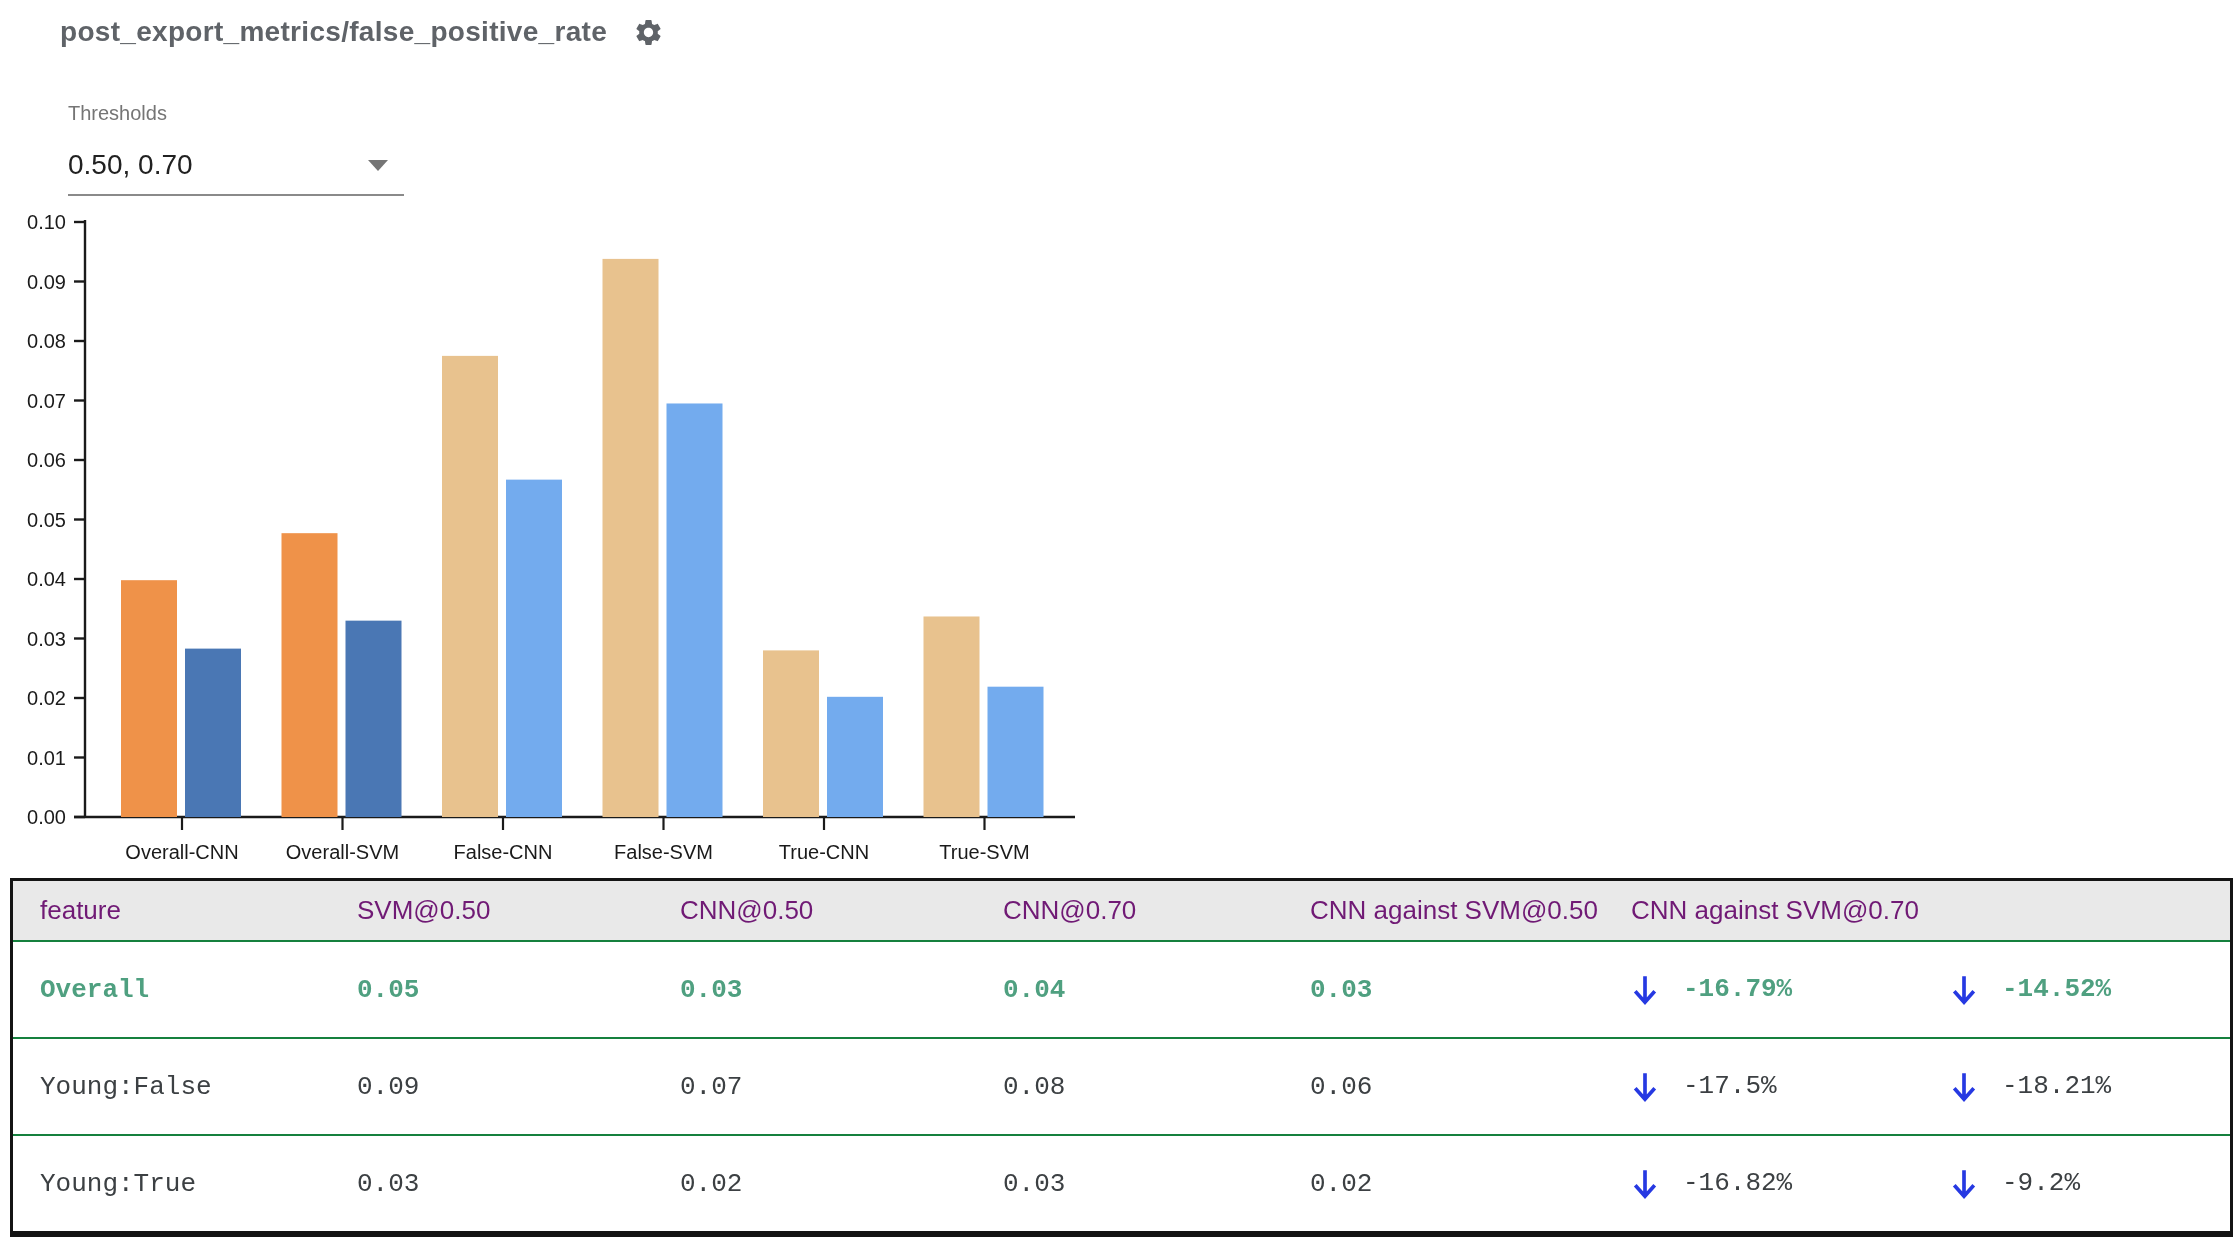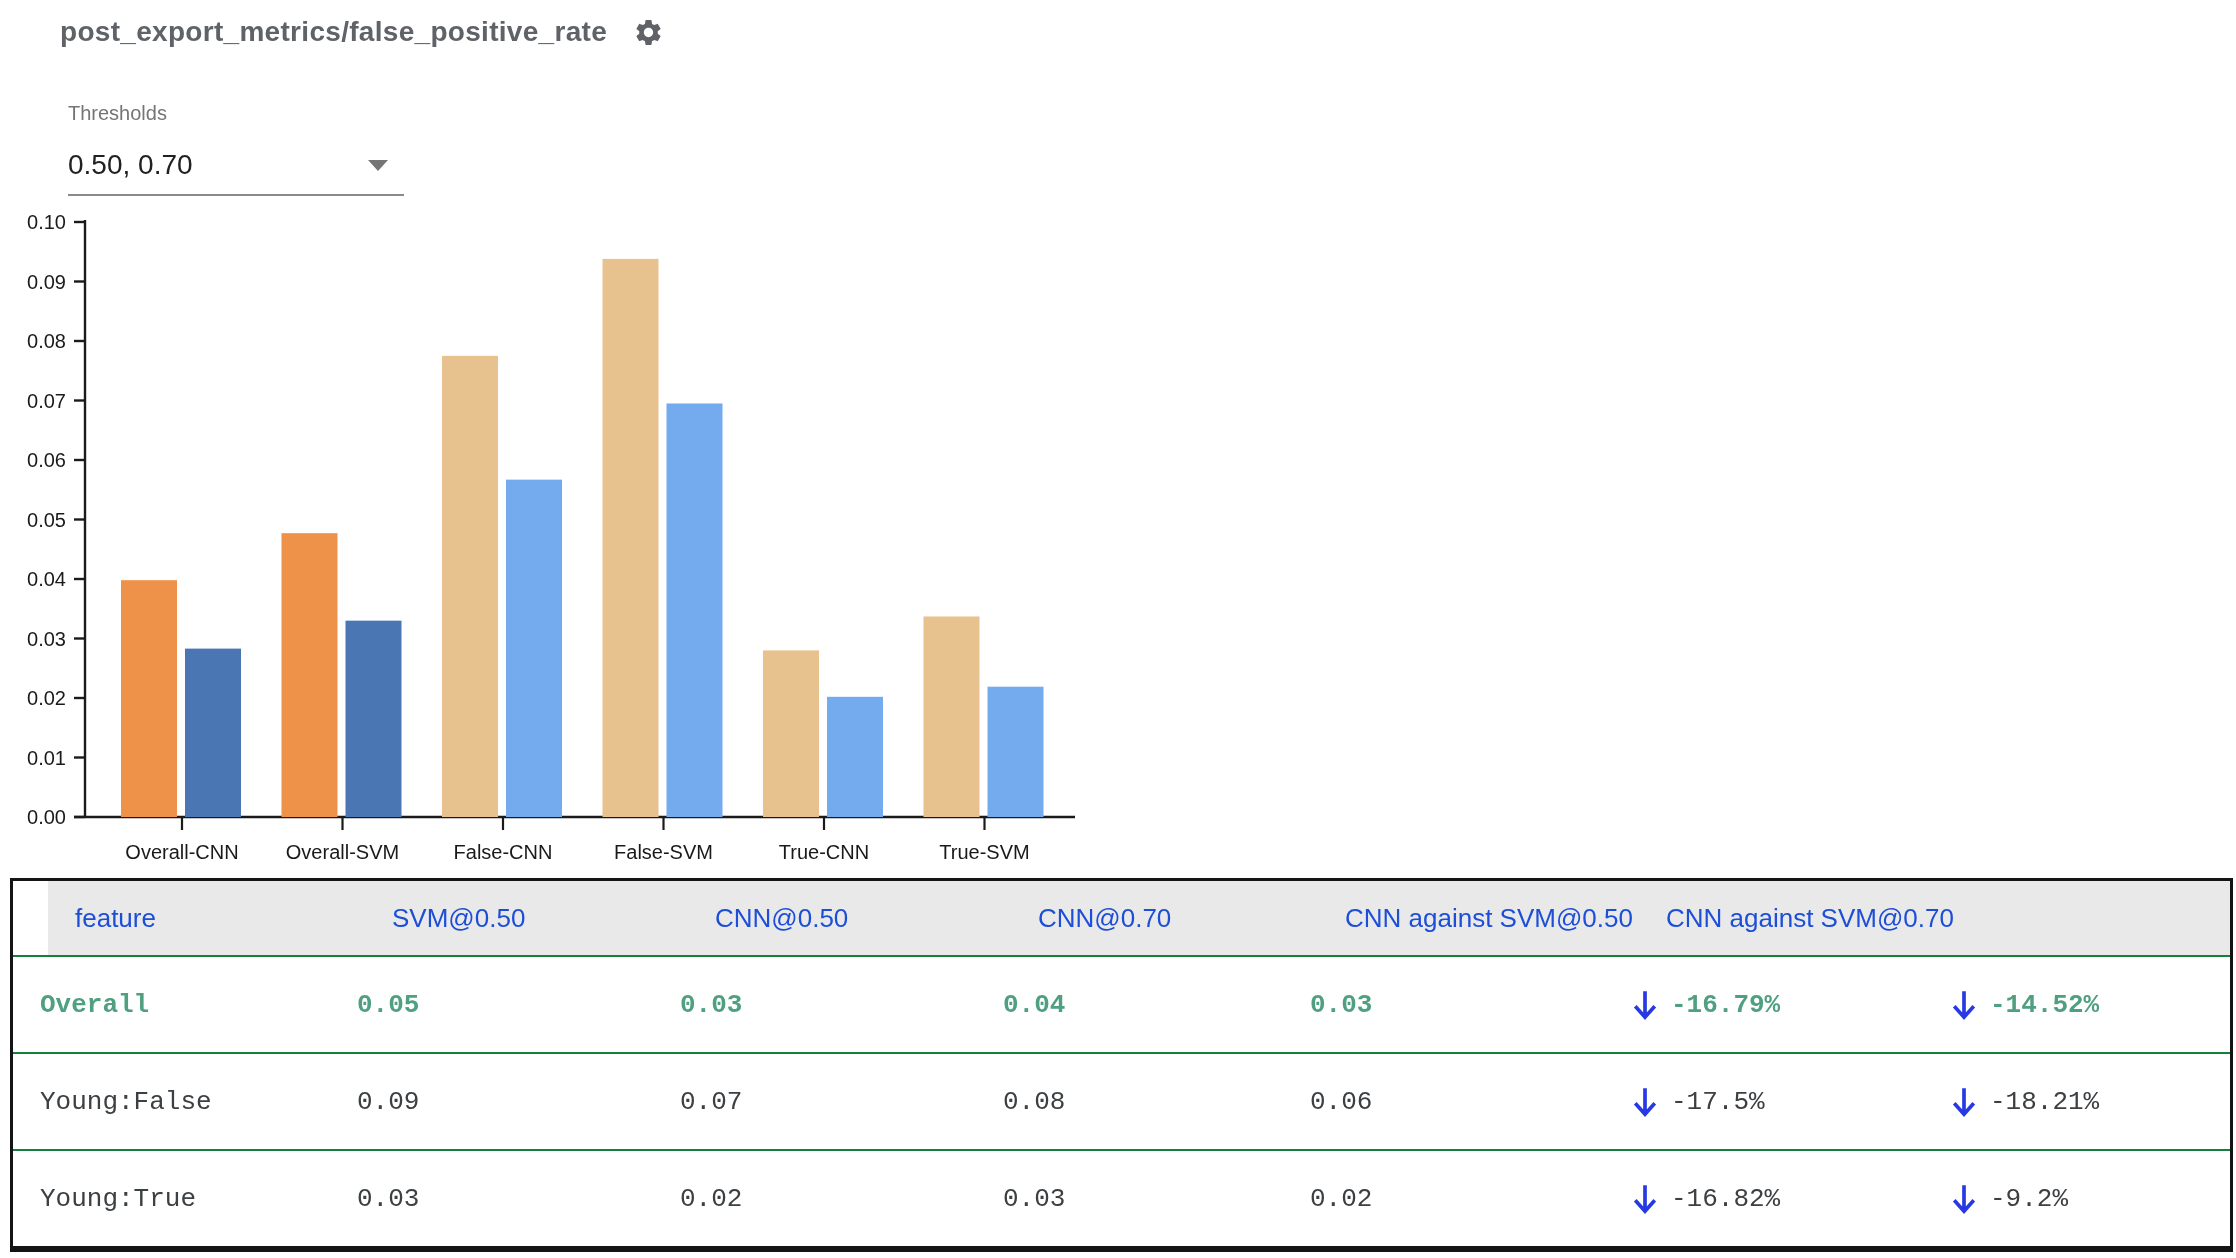--- a/index.html
+++ b/index.html
@@ -20,26 +20,26 @@
   .caret{width:0;height:0;border-left:10px solid transparent;border-right:10px solid transparent;
          border-top:11px solid #757575;margin-right:16px;}
   
   #chart{position:absolute;left:0;top:200px;}
   #chart text{font-family:"Liberation Sans",sans-serif;}
   
   .metrics-table{position:absolute;left:10px;top:878px;width:2217px;
                  border:3px solid #141414;border-bottom-width:6px;
                  font-size:26px;color:#3c4043;background:#fff;}
   .t-grid{display:grid;grid-template-columns:344px 323px 323px 307px 321px 319px 1fr;}
-  .t-head{height:74px;background:#e9e9e9;color:#1d4ed8;margin-left:35px;}
+  .t-head{height:59px;background:#e9e9e9;color:#701a75;}
   .t-body-row{height:95px;background:#ffffff;border-top:2px solid #15803d;font-family:Liberation Mono, monospace;}
   .cell{display:flex;align-items:center;overflow:hidden;}
   .cell:first-child{padding-left:27px;}
   .hl{color:#4fa080;font-weight:bold;}
-  .delta{display:flex;align-items:center;gap:12px;}
+  .delta{display:flex;align-items:flex-start;gap:24px;}
   .arrow-svg{width:28px;height:31px;stroke:#2639e2;stroke-width:3.2;fill:none;flex:0 0 auto;}
 </style>
 </head>
 <body>
 
 <div class="title-row">
   <span class="title">post_export_metrics/false_positive_rate</span>
   <svg class="gear" viewBox="0 0 24 24">
     <path d="M19.14,12.94c0.04-0.3,0.06-0.61,0.06-0.94c0-0.32-0.02-0.64-0.07-0.94l2.03-1.58c0.18-0.14,0.23-0.41,0.12-0.61 l-1.92-3.32c-0.12-0.22-0.37-0.29-0.59-0.22l-2.39,0.96c-0.5-0.38-1.03-0.7-1.62-0.94L14.4,2.81c-0.04-0.24-0.24-0.41-0.48-0.41 h-3.84c-0.24,0-0.43,0.17-0.47,0.41L9.25,5.35C8.66,5.59,8.12,5.92,7.63,6.29L5.24,5.33c-0.22-0.08-0.47,0-0.59,0.22L2.74,8.87 C2.62,9.08,2.66,9.34,2.86,9.48l2.03,1.58C4.84,11.36,4.8,11.69,4.8,12s0.02,0.64,0.07,0.94l-2.03,1.58 c-0.18,0.14-0.23,0.41-0.12,0.61l1.92,3.32c0.12,0.22,0.37,0.29,0.59,0.22l2.39-0.96c0.5,0.38,1.03,0.7,1.62,0.94l0.36,2.54 c0.05,0.24,0.24,0.41,0.48,0.41h3.84c0.24,0,0.44-0.17,0.47-0.41l0.36-2.54c0.59-0.24,1.13-0.56,1.62-0.94l2.39,0.96 c0.22,0.08,0.47,0,0.59-0.22l1.92-3.32c0.12-0.22,0.07-0.47-0.12-0.61L19.14,12.94z M12,15.6c-1.98,0-3.6-1.62-3.6-3.6 s1.62-3.6,3.6-3.6s3.6,1.62,3.6,3.6S13.98,15.6,12,15.6z"></path>
   </svg>

